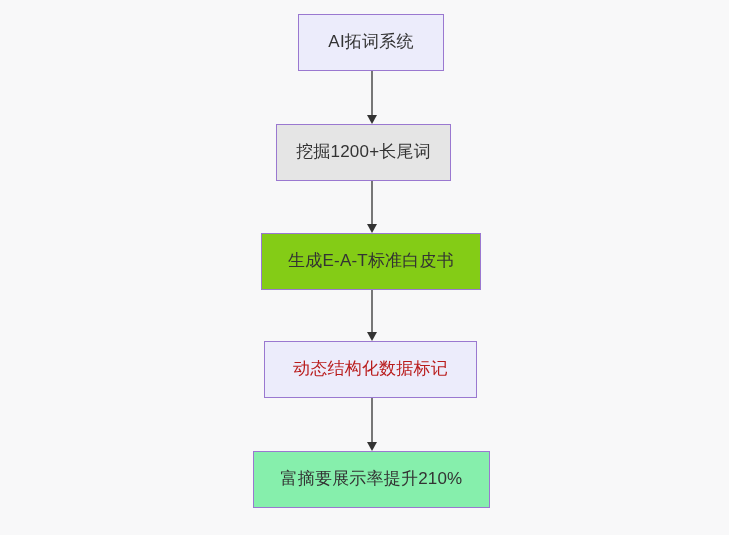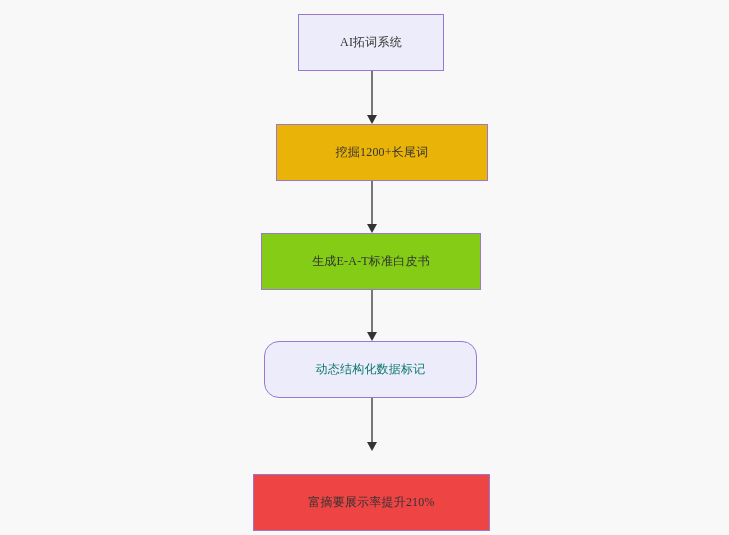--- a/index.html
+++ b/index.html
@@ -23,25 +23,24 @@
   .node {
     position: absolute;
     box-sizing: border-box;
     background: #ececfb;
     border: 1.5px solid #9a78d0;
     border-radius: 0;
     display: flex;
     align-items: center;
     justify-content: center;
     color: #333333;
-    font-size: 12px;
+    font-size: 17px;
     line-height: 1.2;
     letter-spacing: 0.2px;
     white-space: nowrap;
-    font-family: Liberation Serif, serif;
   }
 
   .node-label {
     display: block;
   }
 
   .edge {
     position: absolute;
   }
 
@@ -81,26 +80,26 @@
     <div class="edge-head" style="top: 42px; border-top-color: rgb(51, 51, 51);"></div>
   </div>
   <div class="edge" style="left: 371px; top: 398px; width: 2px; height: 53px;">
     <div class="edge-line" style="height: 45px; background: rgb(119, 119, 119);"></div>
     <div class="edge-head" style="top: 44px; border-top-color: rgb(51, 51, 51);"></div>
   </div>
 
   <div class="node" style="left: 298px; top: 14px; width: 146px; height: 57px; background: rgb(236, 236, 251); border-color: rgb(154, 120, 208); color: rgb(51, 51, 51);">
     <span class="node-label">AI拓词系统</span>
   </div>
-  <div class="node" style="left: 276px; top: 124px; width: 212px; height: 57px; background: #eab308; border-color: rgb(154, 120, 208); color: rgb(51, 51, 51);">
+  <div class="node" style="left: 276px; top: 124px; width: 175px; height: 57px; background: #e5e5e5; border-color: rgb(154, 120, 208); color: rgb(51, 51, 51);">
     <span class="node-label">挖掘1200+长尾词</span>
   </div>
   <div class="node" style="left: 261px; top: 233px; width: 220px; height: 57px; background: #84cc16; border-color: rgb(154, 120, 208); color: rgb(51, 51, 51);">
     <span class="node-label">生成E-A-T标准白皮书</span>
   </div>
-  <div class="node" style="left: 264px; top: 341px; width: 213px; height: 57px; background: rgb(236, 236, 251); border-color: rgb(154, 120, 208); color: #0f766e; border-radius: 15px;">
+  <div class="node" style="left: 264px; top: 341px; width: 213px; height: 57px; background: rgb(236, 236, 251); border-color: rgb(154, 120, 208); color: #b91c1c;">
     <span class="node-label">动态结构化数据标记</span>
   </div>
-  <div class="node" style="left: 253px; top: 451px; width: 237px; height: 57px; background: #ef4444; border-color: rgb(154, 120, 208); color: rgb(51, 51, 51); margin-top: 23px;">
+  <div class="node" style="left: 253px; top: 451px; width: 237px; height: 57px; background: #86efac; border-color: rgb(154, 120, 208); color: rgb(51, 51, 51);">
     <span class="node-label">富摘要展示率提升210%</span>
   </div>
 
 </div>
 
 </body></html>

